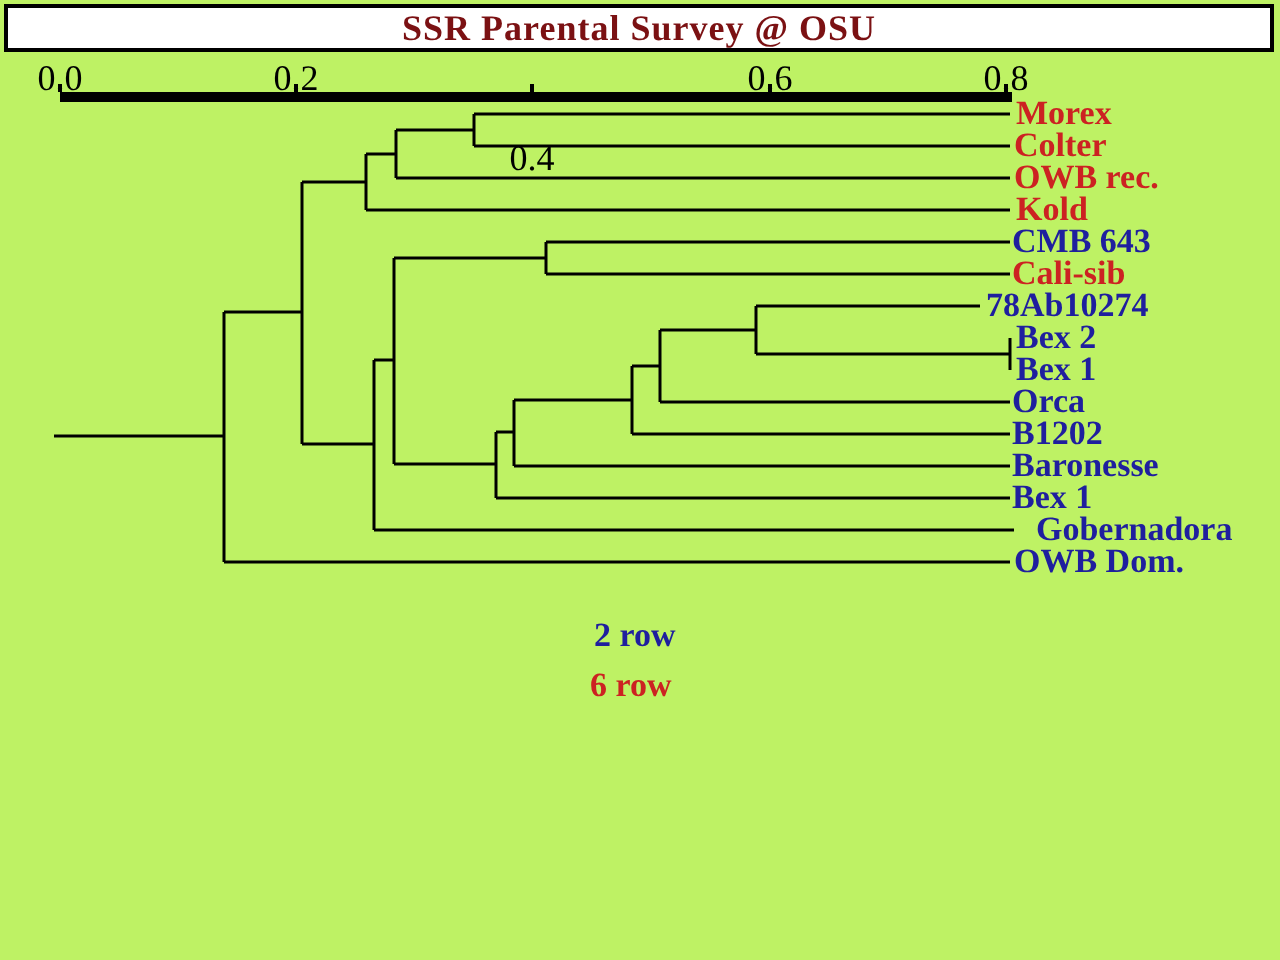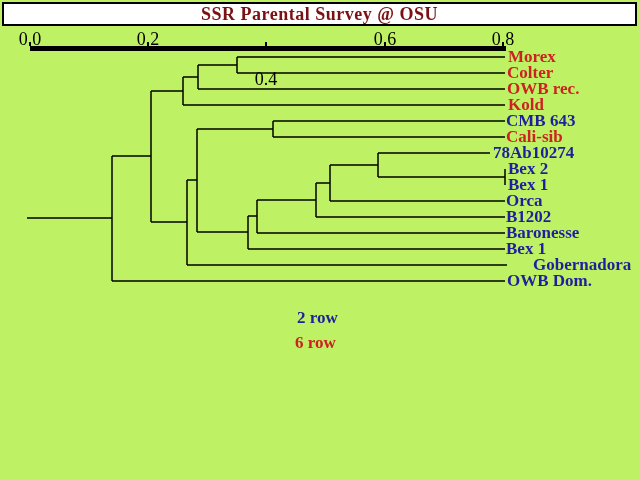--- a/index.html
+++ b/index.html
@@ -103,21 +103,21 @@
       <div class="taxon" style="left: 508px; top: 96px; color: rgb(204, 34, 34);">Kold</div>
       <div class="taxon" style="left: 506px; top: 112px; color: rgb(31, 31, 158);">CMB 643</div>
       <div class="taxon" style="left: 506px; top: 128px; color: rgb(204, 34, 34);">Cali-sib</div>
       <div class="taxon" style="left: 493px; top: 144px; color: rgb(31, 31, 158);">78Ab10274</div>
       <div class="taxon" style="left: 508px; top: 160px; color: rgb(31, 31, 158);">Bex 2</div>
       <div class="taxon" style="left: 508px; top: 176px; color: rgb(31, 31, 158);">Bex 1</div>
       <div class="taxon" style="left: 506px; top: 192px; color: rgb(31, 31, 158);">Orca</div>
       <div class="taxon" style="left: 506px; top: 208px; color: rgb(31, 31, 158);">B1202</div>
       <div class="taxon" style="left: 506px; top: 224px; color: rgb(31, 31, 158);">Baronesse</div>
       <div class="taxon" style="left: 506px; top: 240px; color: rgb(31, 31, 158);">Bex 1</div>
-      <div class="taxon" style="left: 533px; top: 256px; color: rgb(31, 31, 158);">Gobernadora</div>
+      <div class="taxon" style="left: 518px; top: 256px; color: rgb(31, 31, 158);">Gobernadora</div>
       <div class="taxon" style="left: 507px; top: 272px; color: rgb(31, 31, 158);">OWB Dom.</div>
     </div>
 
   <div>
     <span class="legend-item" style="left: 297px; top: 309px; color: rgb(31, 31, 158);">2 row</span>
     <span class="legend-item" style="left: 295px; top: 334px; color: rgb(204, 34, 34);">6 row</span>
   </div>
 
 </div>
 

